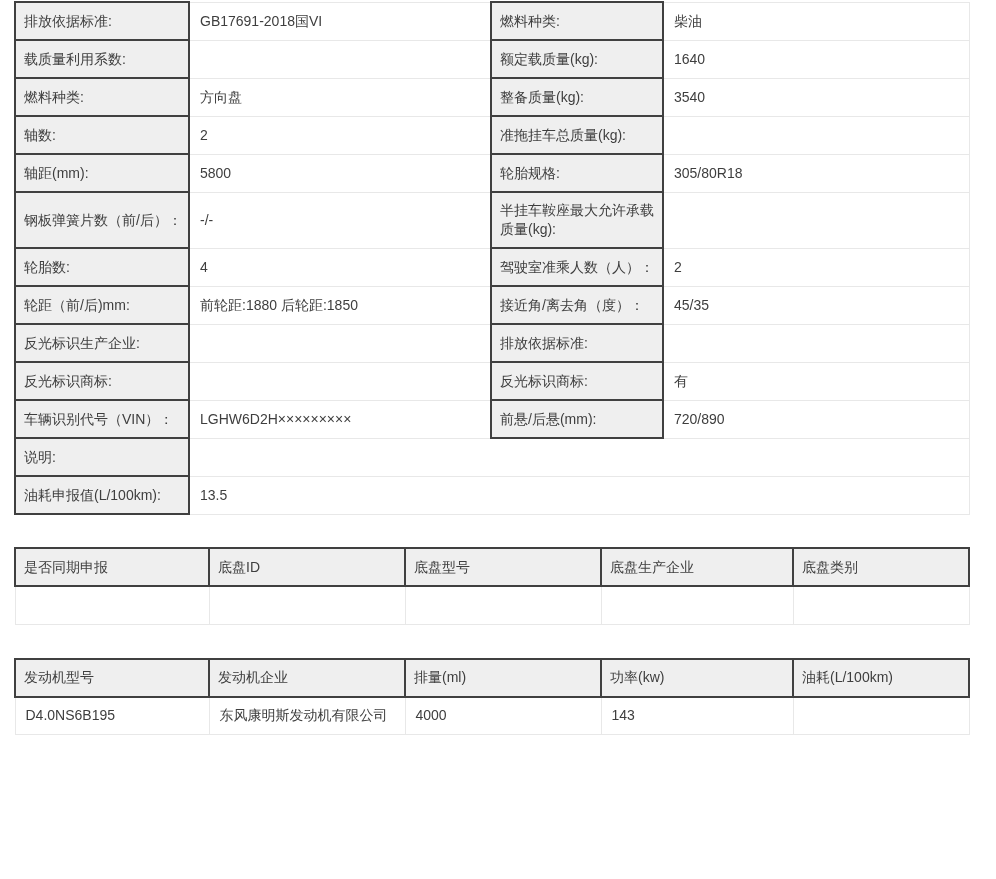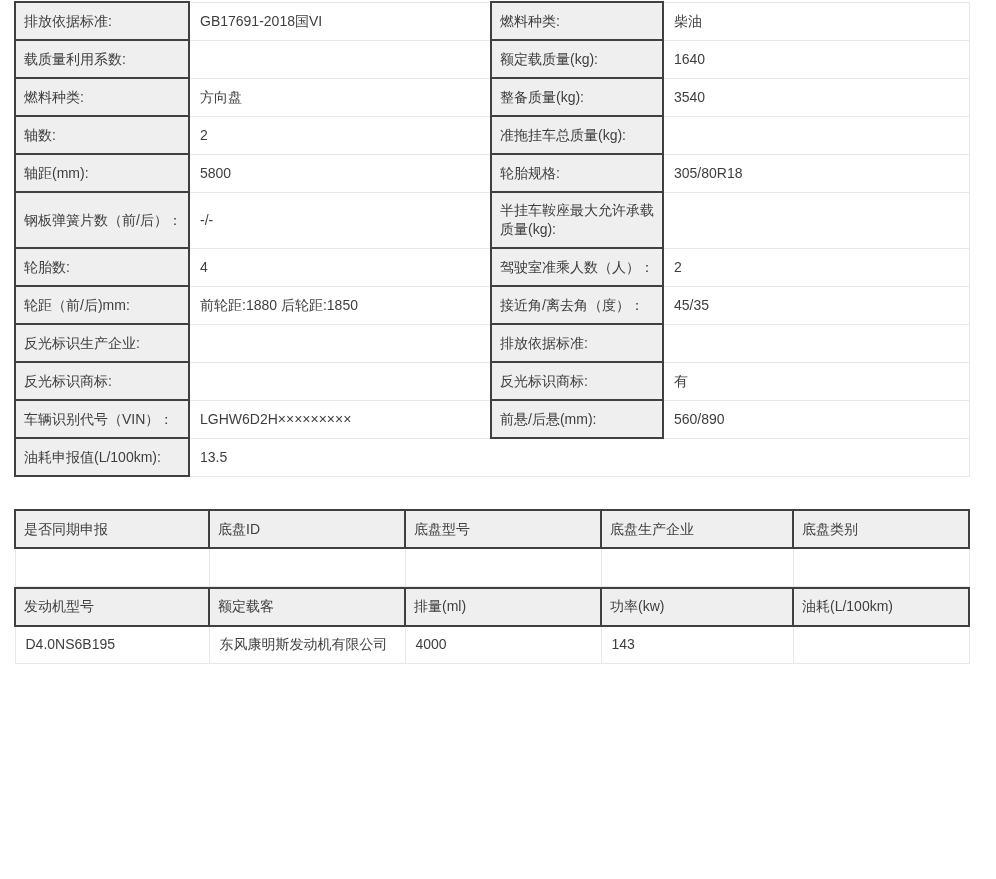--- a/index.html
+++ b/index.html
@@ -26,21 +26,21 @@
     line-height:19px;
     overflow:hidden;
     word-break:break-all;
   }
   td.lab{
     background:var(--label-bg);
     border:2px solid #404040;
     padding:8px 2px 8px 8px;
   }
   .spec{margin-bottom:32px;}
-  .chassis{}
+  .chassis{margin-bottom:33px;}
 </style>
 </head>
 <body>
 
 <div class="page">
 
   <table class="spec">
     <colgroup>
       <col style="width:174px">
         <col style="width:302px">
@@ -105,21 +105,25 @@
         <tr>
           <td class="lab">反光标识商标:</td>
           <td class="val"></td>
           <td class="lab">反光标识商标:</td>
           <td class="val">有</td>
         </tr>
         <tr>
           <td class="lab">车辆识别代号（VIN）：</td>
           <td class="val">LGHW6D2H×××××××××</td>
           <td class="lab">前悬/后悬(mm):</td>
-          <td class="val">560/890</td>
+          <td class="val">720/890</td>
+        </tr>
+        <tr>
+          <td class="lab">说明:</td>
+          <td class="val" colspan="3"></td>
         </tr>
         <tr>
           <td class="lab">油耗申报值(L/100km):</td>
           <td class="val" colspan="3">13.5</td>
         </tr>
       </tbody>
   </table>
 
   <table class="chassis">
     <colgroup>
@@ -153,21 +157,21 @@
     <colgroup>
       <col style="width:194px">
         <col style="width:196px">
         <col style="width:196px">
         <col style="width:192px">
         <col style="width:176px">
     </colgroup>
     <thead>
         <tr>
           <td class="lab">发动机型号</td>
-          <td class="lab">额定载客</td>
+          <td class="lab">发动机企业</td>
           <td class="lab">排量(ml)</td>
           <td class="lab">功率(kw)</td>
           <td class="lab">油耗(L/100km)</td>
         </tr>
       </thead>
     <tbody>
         <tr>
           <td class="val">D4.0NS6B195</td>
           <td class="val">东风康明斯发动机有限公司</td>
           <td class="val">4000</td>

